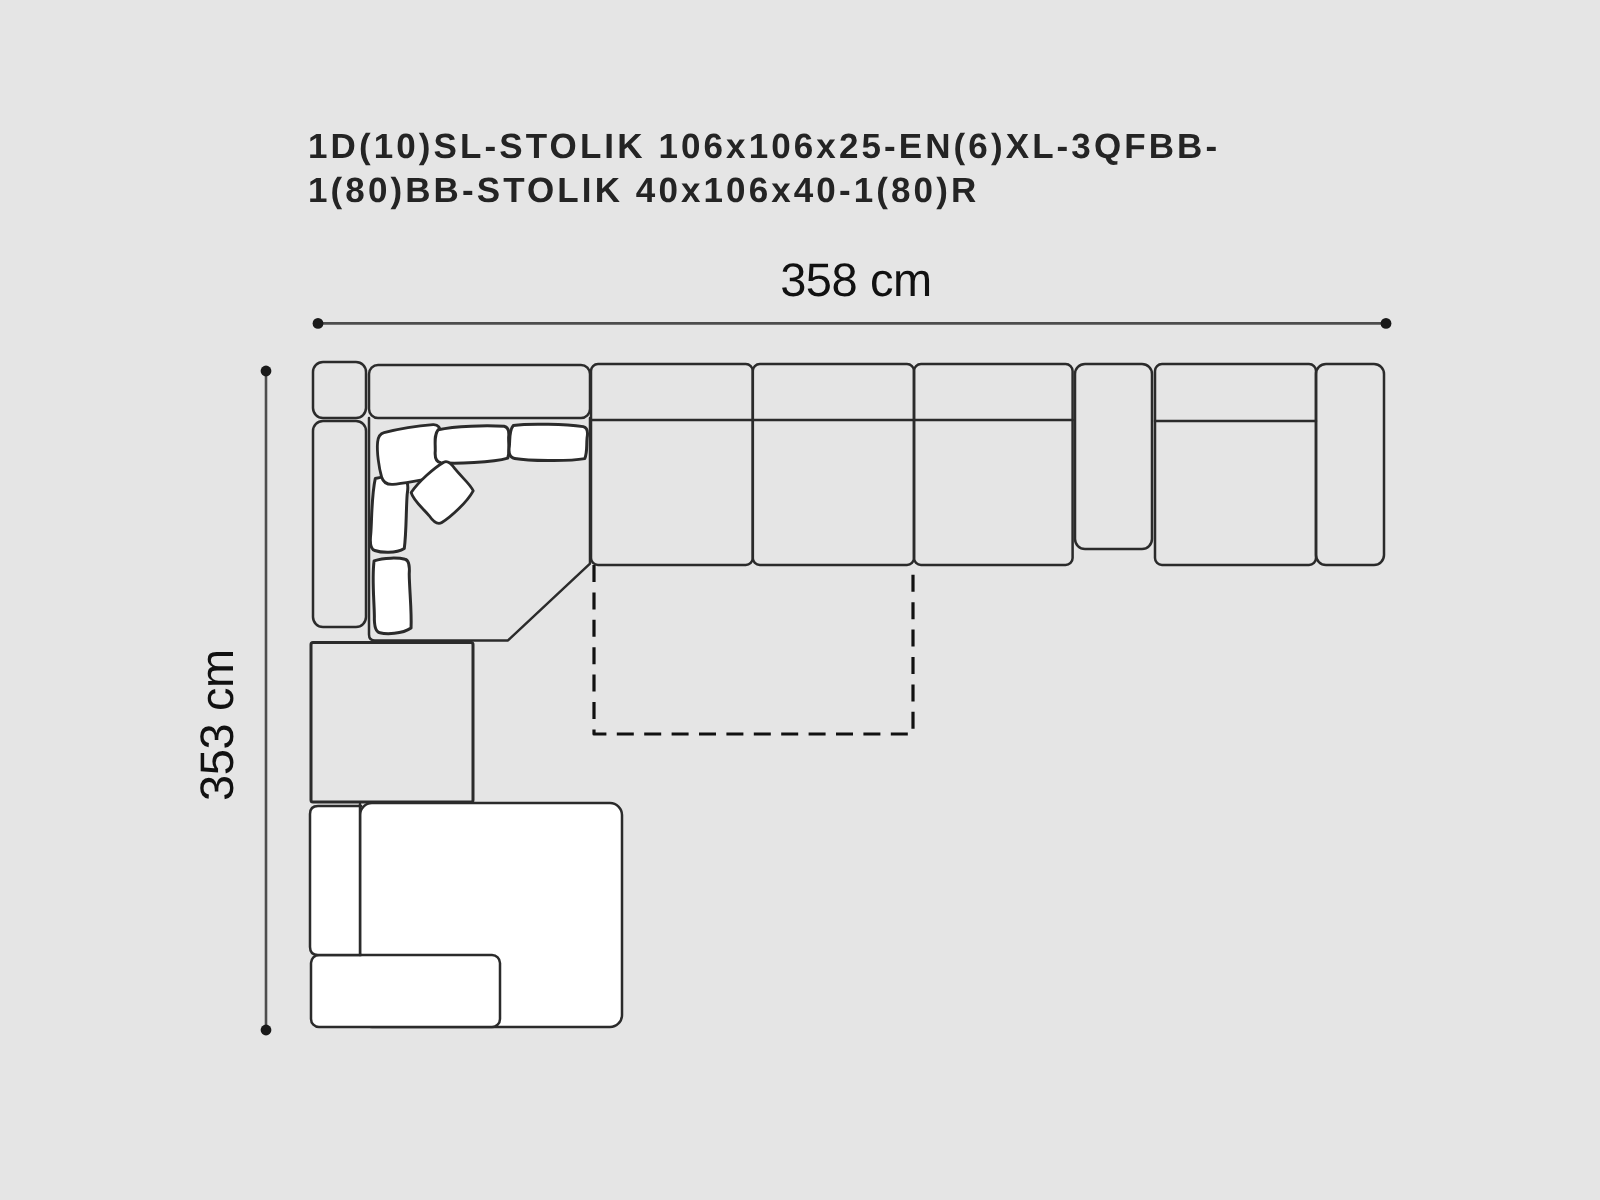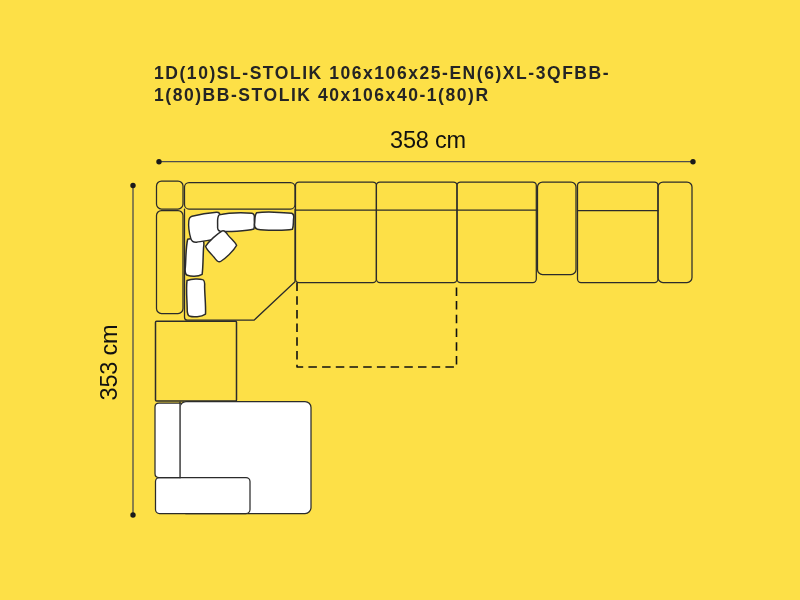--- a/index.html
+++ b/index.html
@@ -1,16 +1,16 @@
 <!DOCTYPE html>
 <html><head>
 <meta charset="utf-8">
 <style>
   html,body{margin:0;padding:0;background:#ffffff;}
-  #page{position:relative;width:800px;height:600px;background:#fde047;overflow:hidden;}
+  #page{position:relative;width:800px;height:600px;background:#e5e5e5;overflow:hidden;}
   #title{position:absolute;left:154px;top:62px;font-family:"Liberation Sans",sans-serif;
          font-weight:bold;font-size:17.5px;line-height:22.4px;letter-spacing:1.55px;color:#242424;}
 </style>
 </head>
 <body>
 <div id="page">
 
 <div id="title">1D(10)SL-STOLIK 106x106x25-EN(6)XL-3QFBB-<br>1(80)BB-STOLIK 40x106x40-1(80)R</div>
 <svg width="800" height="600" viewBox="0 0 800 600" style="position:absolute;left:0;top:0">
   <g fill="none" stroke="#2b2b2b" stroke-width="1.25" stroke-linejoin="round" stroke-linecap="round">

